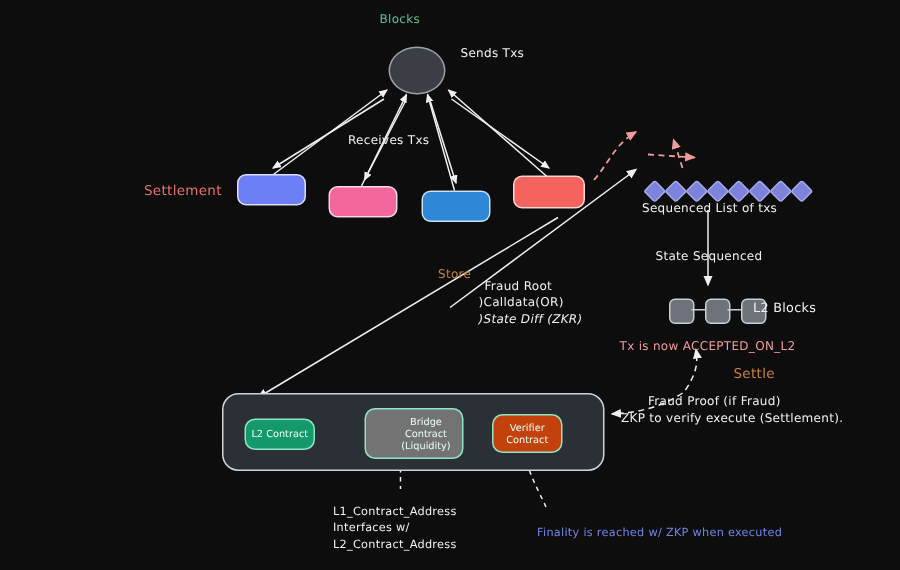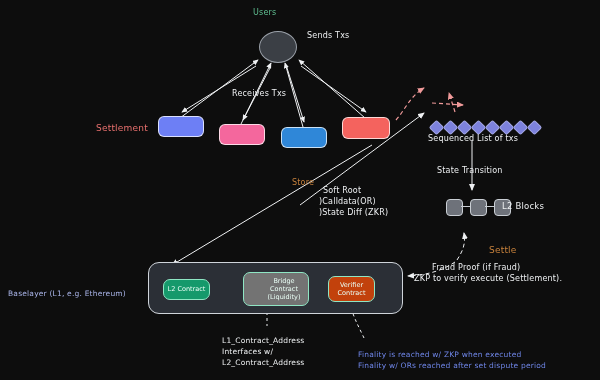--- a/index.html
+++ b/index.html
@@ -103,21 +103,21 @@
       <path d="M213,289 L240,289" stroke="#eef0f2" stroke-width="1.6" fill="none" marker-end="url(#ar-w2)" marker-start="url(#ar-w2)"></path>
     </g>
 
     <g>
       <path d="M267,306 L267,326" stroke="#eef0f2" stroke-width="1" fill="none" stroke-dasharray="3,3"></path>
       <path d="M350,302 C352,315 358,325 364,338" stroke="#eef0f2" stroke-width="1" fill="none" stroke-dasharray="3,3"></path>
     </g>
   </svg>
 
   <div class="users-node" style="left:259px;top:31px;"></div>
-  <div class="lbl t8 green" style="left:253px;top:8px;">Users</div>
+  <div class="lbl t8 green" style="left:253px;top:8px;">Blocks</div>
   <div class="lbl t8 white" style="left:307px;top:31px;">Sends Txs</div>
 
   <div class="lbl t8 white" style="left:196px;top:89px;padding-left:36px;">Receives Txs</div>
   <div class="lbl t9 red" style="left:96px;top:123px;">Settlement</div>
 
   <div id="seq-host">
       <div class="seqbox" style="left: 158px; top: 116px; width: 44px; height: 19px; background: rgb(109, 127, 245);"></div>
       <div class="seqbox" style="left: 219px; top: 124px; width: 44px; height: 19px; background: rgb(244, 103, 157);"></div>
       <div class="seqbox" style="left: 281px; top: 127px; width: 44px; height: 19px; background: rgb(47, 135, 216);"></div>
       <div class="seqbox" style="left: 342px; top: 117px; width: 46px; height: 20px; background: rgb(244, 99, 94);"></div>
@@ -128,52 +128,51 @@
       <div class="diamond" style="left: 445px; top: 122px; background: rgb(125, 130, 221);"></div>
       <div class="diamond" style="left: 459px; top: 122px; background: rgb(125, 130, 221);"></div>
       <div class="diamond" style="left: 473px; top: 122px; background: rgb(125, 130, 221);"></div>
       <div class="diamond" style="left: 487px; top: 122px; background: rgb(125, 130, 221);"></div>
       <div class="diamond" style="left: 501px; top: 122px; background: rgb(125, 130, 221);"></div>
       <div class="diamond" style="left: 515px; top: 122px; background: rgb(125, 130, 221);"></div>
       <div class="diamond" style="left: 529px; top: 122px; background: rgb(125, 130, 221);"></div>
     </div>
   <div class="lbl t8 white" style="left:428px;top:134px;">Sequenced List of txs</div>
 
-  <div class="lbl t8 white" style="left:437px;top:166px;">State Transition</div>
+  <div class="lbl t8 white" style="left:437px;top:166px;">State Sequenced</div>
 
   <div id="block-host">
       <div class="l2block" style="left: 446px; top: 199px; background: rgb(110, 114, 122);"></div>
       <div style="position: absolute; left: 461px; top: 206px; width: 9px; height: 1.4px; background: rgb(201, 206, 212);"></div>
       <div class="l2block" style="left: 470px; top: 199px; background: rgb(110, 114, 122);"></div>
       <div style="position: absolute; left: 485px; top: 206px; width: 9px; height: 1.4px; background: rgb(201, 206, 212);"></div>
       <div class="l2block" style="left: 494px; top: 199px; background: rgb(110, 114, 122);"></div>
     </div>
   <div class="lbl t85 white" style="left:502px;top:202px;">L2 Blocks</div>
+  <div class="lbl t8 pink" style="left:413px;top:226px;">Tx is now ACCEPTED_ON_L2</div>
 
   <div class="lbl t9 orange" style="left:489px;top:245px;">Settle</div>
   <div class="lbl t8 white" style="left:432px;top:263px;">Fraud Proof (if Fraud)</div>
   <div class="lbl t8 white" style="left:414px;top:274px;">ZKP to verify execute (Settlement).</div>
 
   <div class="lbl t8 orange" style="left:292px;top:178px;text-align:center;">Store</div>
-  <div class="lbl t8 white" style="left:323px;top:186px;">Soft Root</div>
+  <div class="lbl t8 white" style="left:323px;top:186px;">Fraud Root</div>
   <div class="lbl t8 white" style="left:319px;top:197px;">)Calldata(OR)</div>
-  <div class="lbl t8 white" style="left:319px;top:208px;">)State Diff (ZKR)</div>
+  <div class="lbl t8 white" style="left:319px;top:208px;font-style:italic;">)State Diff (ZKR)</div>
 
   <div class="l1box"></div>
   <div id="contract-host">
       <div class="contract" style="left: 163px; top: 279px; width: 45px; height: 19px; background: rgb(21, 153, 107);">L2 Contract</div>
       <div class="contract" style="left: 243px; top: 272px; width: 48px; height: 32px; background: #737373; padding-left: 16px;">Bridge
 Contract
 (Liquidity)</div>
       <div class="contract" style="left: 328px; top: 276px; width: 45px; height: 24px; background: #c2410c;">Verifier
 Contract</div>
     </div>
-  <div class="lbl t75 lav" style="left:8px;top:290px;">Baselayer (L1, e.g. Ethereum)</div>
 
   <div class="lbl t75 white" style="left:222px;top:337px;">L1_Contract_Address</div>
   <div class="lbl t75 white" style="left:222px;top:348px;">Interfaces w/</div>
   <div class="lbl t75 white" style="left:222px;top:359px;">L2_Contract_Address</div>
 
   <div class="lbl t75 blue" style="left:358px;top:351px;">Finality is reached w/ ZKP when executed</div>
-  <div class="lbl t75 blue" style="left:358px;top:362px;">Finality w/ ORs reached after set dispute period</div>
 
 
 </div>
 
 </body></html>

